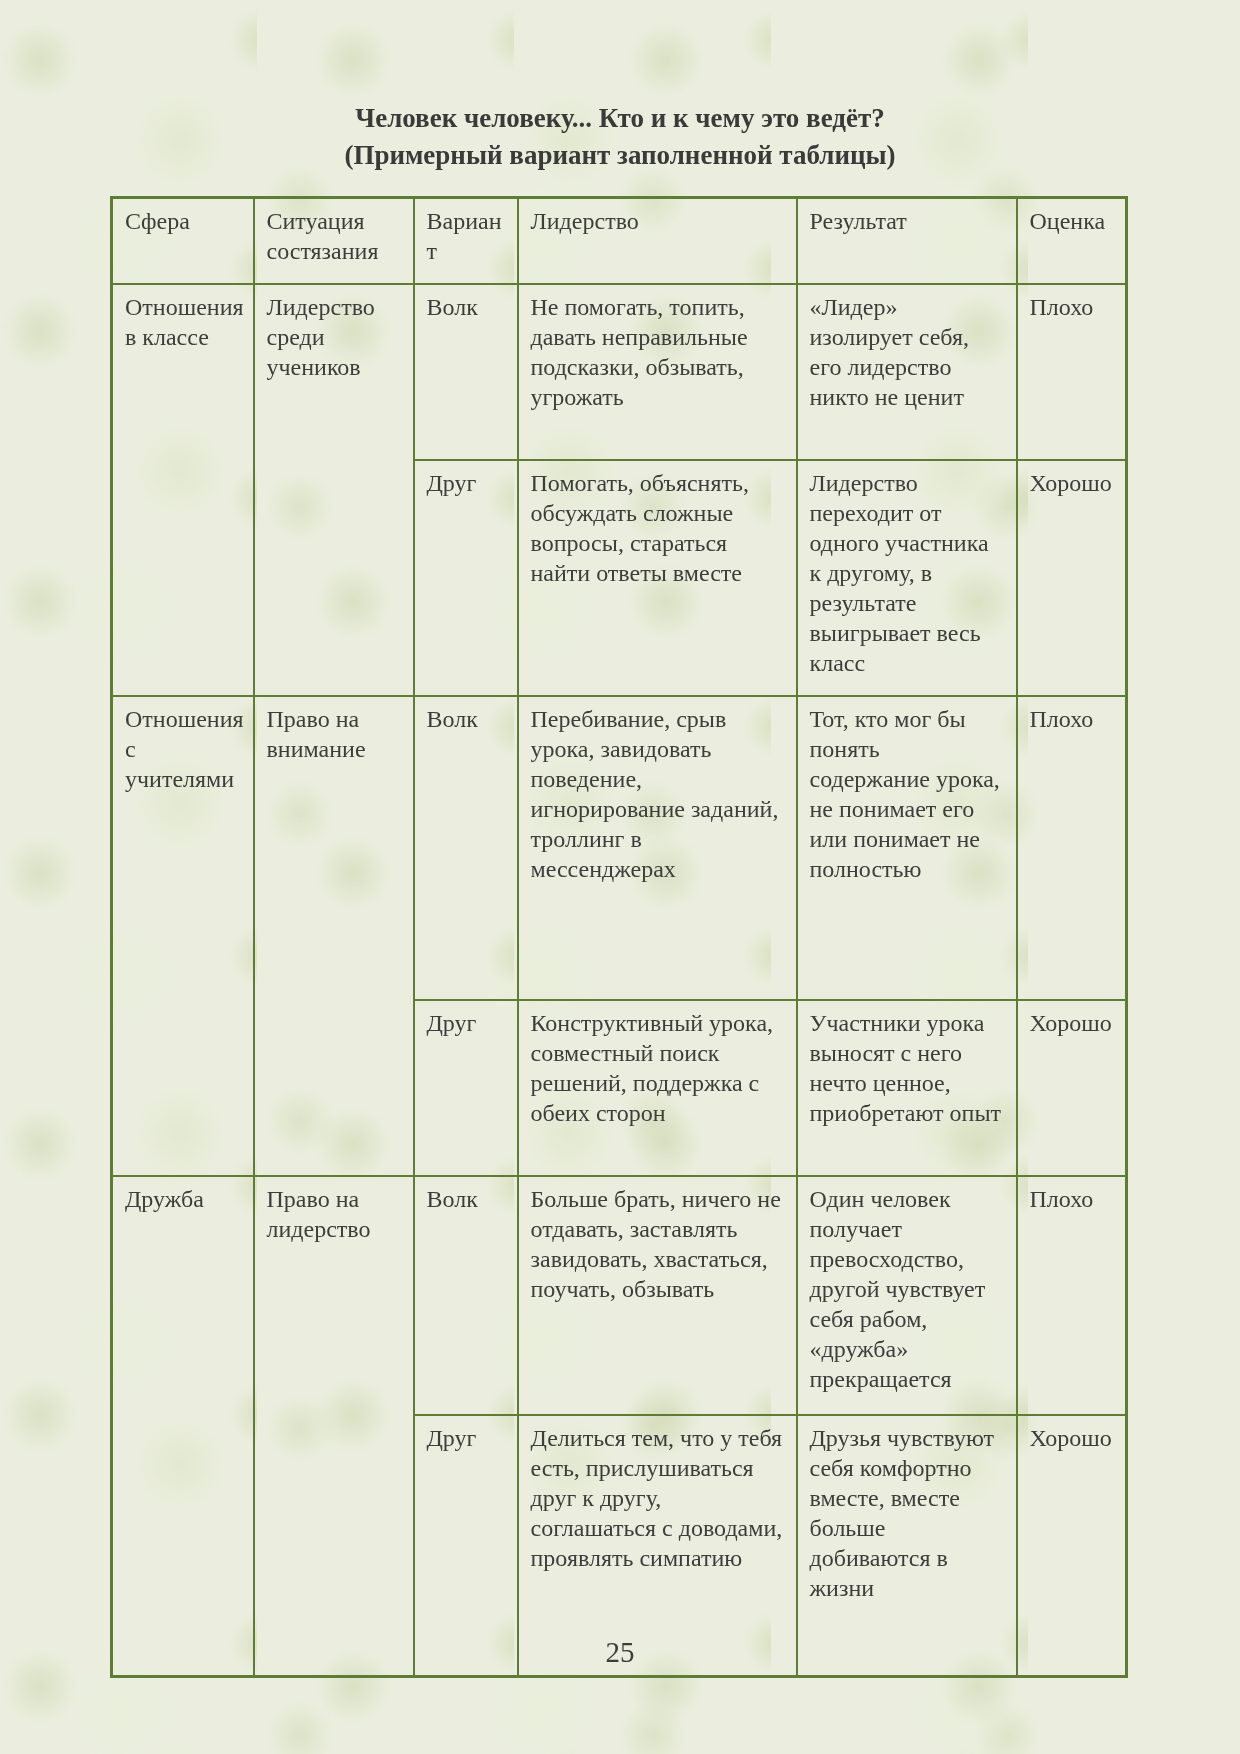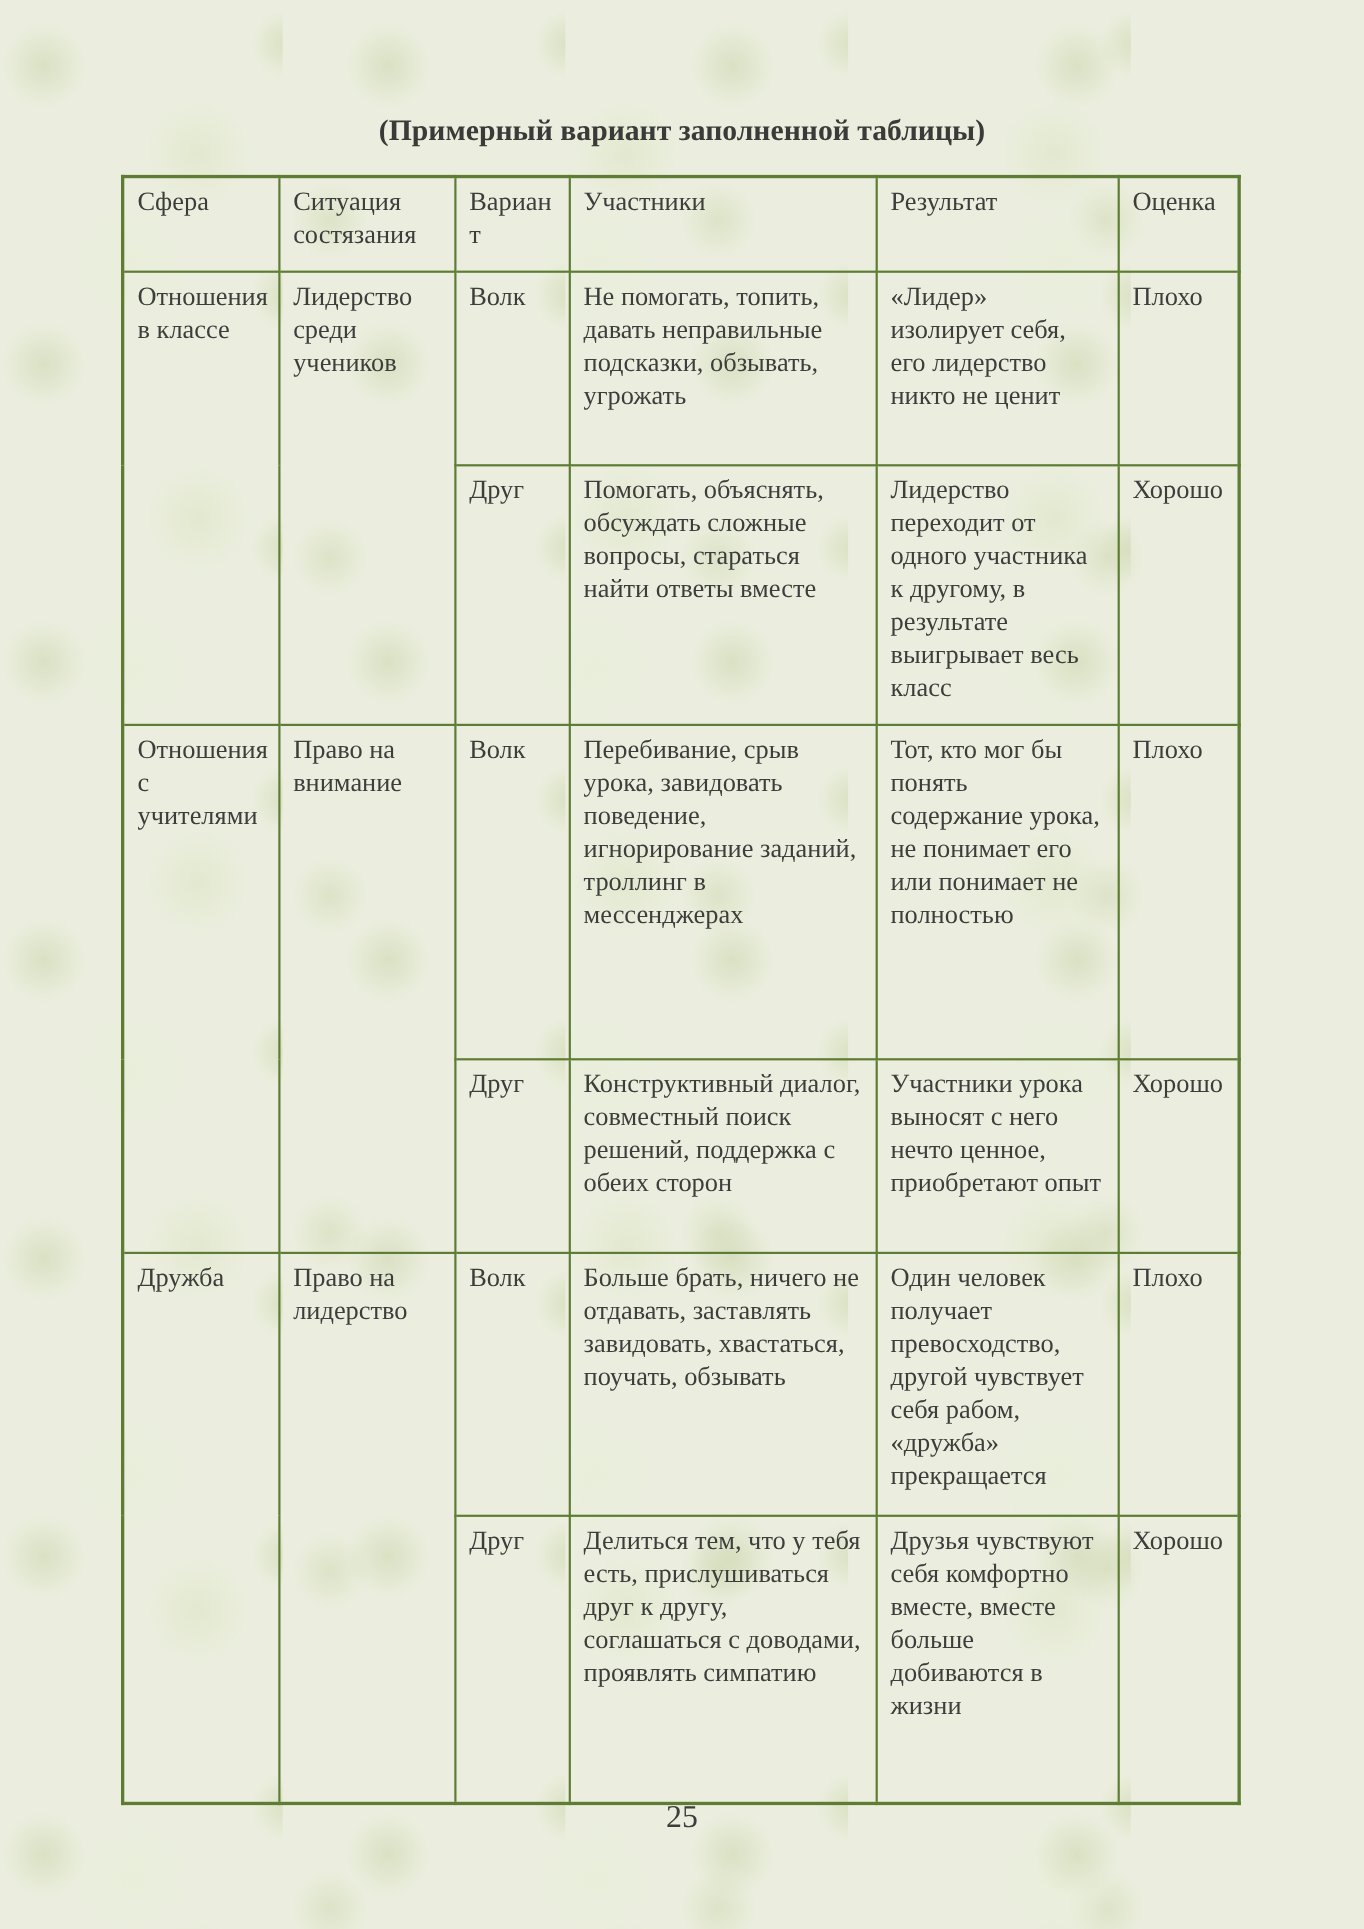--- a/index.html
+++ b/index.html
@@ -66,38 +66,39 @@
     font-size:29px;
     color:#3d3d3b;
   }
 </style>
 </head>
 <body>
 
 <div class="page">
 
   <div class="title-block">
+    <div>Человек человеку... Кто и к чему это ведёт?</div>
     <div>(Примерный вариант заполненной таблицы)</div>
   </div>
 
   <table class="main">
     <colgroup>
       <col style="width:142px">
       <col style="width:160px">
       <col style="width:104px">
       <col style="width:279px">
       <col style="width:220px">
       <col style="width:110px">
     </colgroup>
     <thead>
       <tr class="rh">
         <th>Сфера</th>
         <th>Ситуация состязания</th>
         <th class="hdr-variant">Вариант</th>
-        <th>Участники</th>
+        <th>Лидерство</th>
         <th>Результат</th>
         <th class="hdr-rating">Оценка</th>
       </tr>
     </thead>
     <tbody>
 
       <tr class="r1">
         <td rowspan="2" class="just">Отношения в классе</td>
         <td rowspan="2" class="just">Лидерство среди учеников</td>
         <td>Волк</td>
@@ -115,21 +116,21 @@
       <tr class="r3">
         <td rowspan="2" class="just">Отношения с учителями</td>
         <td rowspan="2" class="just">Право на внимание</td>
         <td>Волк</td>
         <td class="just">Перебивание, срыв урока, завидовать поведение, игнорирование заданий, троллинг в мессенджерах</td>
         <td class="just">Тот, кто мог бы понять содержание урока, не понимает его или понимает не полностью</td>
         <td class="rating">Плохо</td>
       </tr>
       <tr class="r4">
         <td>Друг</td>
-        <td class="just">Конструктивный диалог, совместный поиск решений, поддержка с обеих сторон</td>
+        <td class="just">Конструктивный урока, совместный поиск решений, поддержка с обеих сторон</td>
         <td class="just">Участники урока выносят с него нечто ценное, приобретают опыт</td>
         <td class="rating">Хорошо</td>
       </tr>
 
       <tr class="r5">
         <td rowspan="2" class="just">Дружба</td>
         <td rowspan="2" class="just">Право на лидерство</td>
         <td>Волк</td>
         <td class="just">Больше брать, ничего не отдавать, заставлять завидовать, хвастаться, поучать, обзывать</td>
         <td class="just">Один человек получает превосходство, другой чувствует себя рабом, «дружба» прекращается</td>

